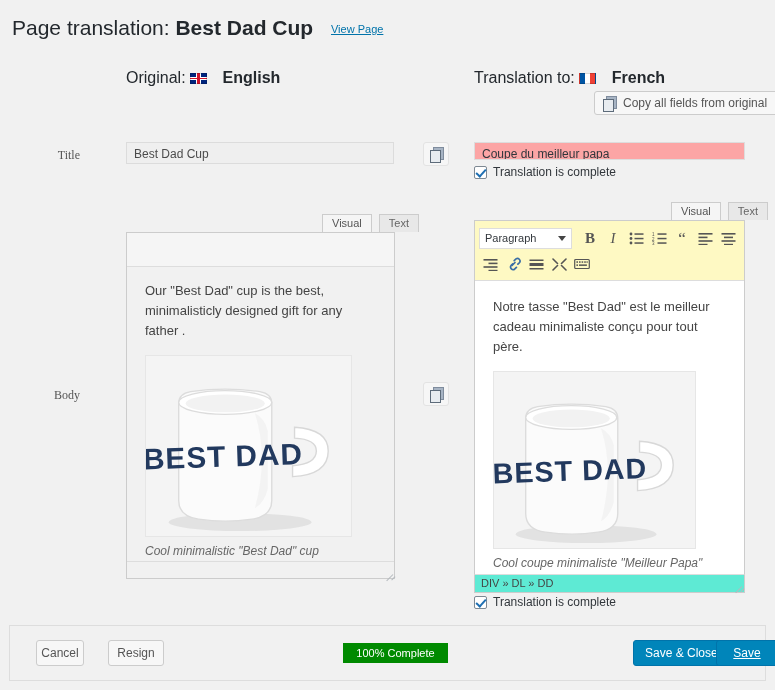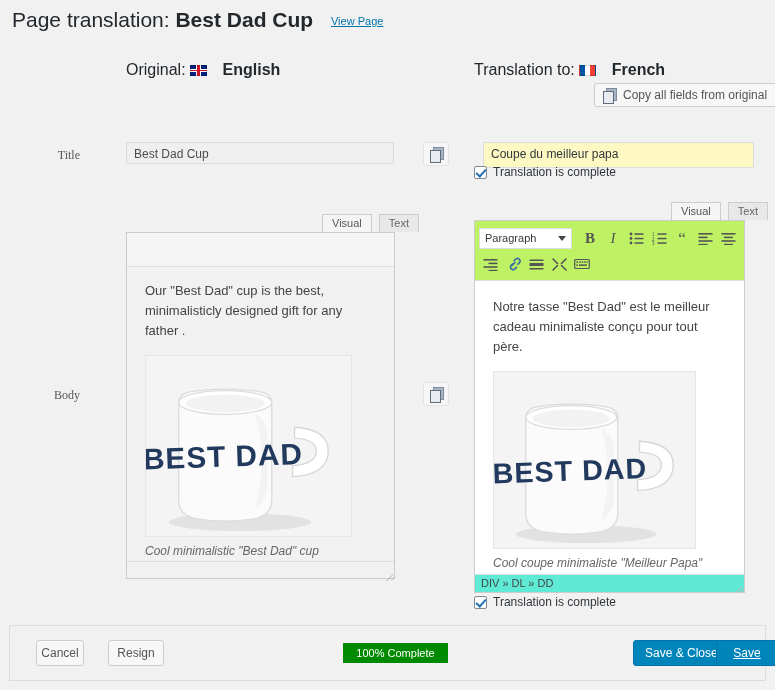--- a/index.html
+++ b/index.html
@@ -10,21 +10,21 @@
     background: #f1f1f1;
     font-family: "Liberation Sans", sans-serif;
     font-size: 13px;
     color: #32373c;
     position: relative;
     overflow: hidden;
   }
 
   
   .page-header {
-    padding: 6px 0 0 12px;
+    padding: 14px 0 0 12px;
     font-size: 21px;
     font-weight: normal;
     color: #23282d;
     line-height: 1.3;
   }
   .page-header .strong { font-weight: bold; }
   .view-page-link {
     font-size: 11px;
     color: #0073aa;
     text-decoration: underline;
@@ -137,30 +137,29 @@
     padding: 2px 7px;
     font-size: 12px;
     color: #4b4b4b;
     line-height: 18px;
     white-space: nowrap;
     overflow: hidden;
   }
   .trans-title-input {
     position: absolute;
     left: 474px; top: 142px;
-    width: 271px; height: 26px;
-    background: #fef9c3;
+    width: 271px; height: 18px;
+    background: #fca5a5;
     border: 1px solid #ddd;
     padding: 2px 7px;
     font-size: 12px;
     color: #32373c;
     line-height: 18px;
     white-space: nowrap;
     overflow: hidden;
-    margin-left: 9px;
   }
 
   .copy-btn {
     position: absolute;
     width: 26px; height: 24px;
     background: #f6f6f6;
     border: 1px solid #e3e3e3;
     border-radius: 3px;
     display: flex;
     align-items: center;
@@ -233,21 +232,21 @@
   }
   .editor-left  { left: 126px; top: 232px; width: 269px; height: 347px; background: #f1f1f1; }
   .editor-right { left: 474px; top: 220px; width: 271px; height: 368px; }
 
   .toolbar-left {
     height: 34px;
     background: #f5f5f5;
     border-bottom: 1px solid #ddd;
   }
   .toolbar-right {
-    background: #bef264;
+    background: #fef9c3;
     border-bottom: 1px solid #ddd;
     padding: 4px 4px 3px 4px;
   }
   .tb-row {
     display: flex;
     align-items: center;
     gap: 1px;
     height: 26px;
   }
   .tb-select {

